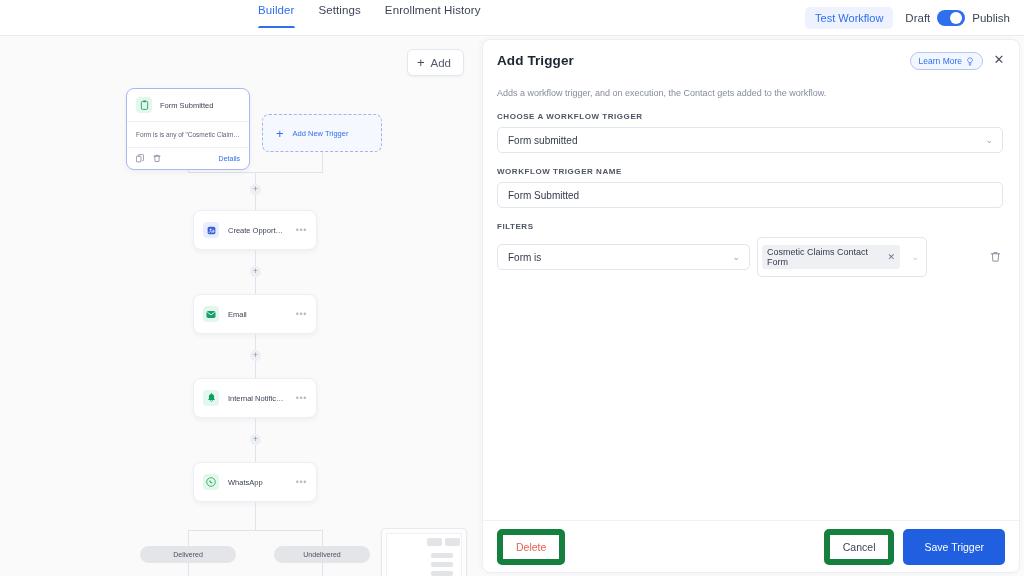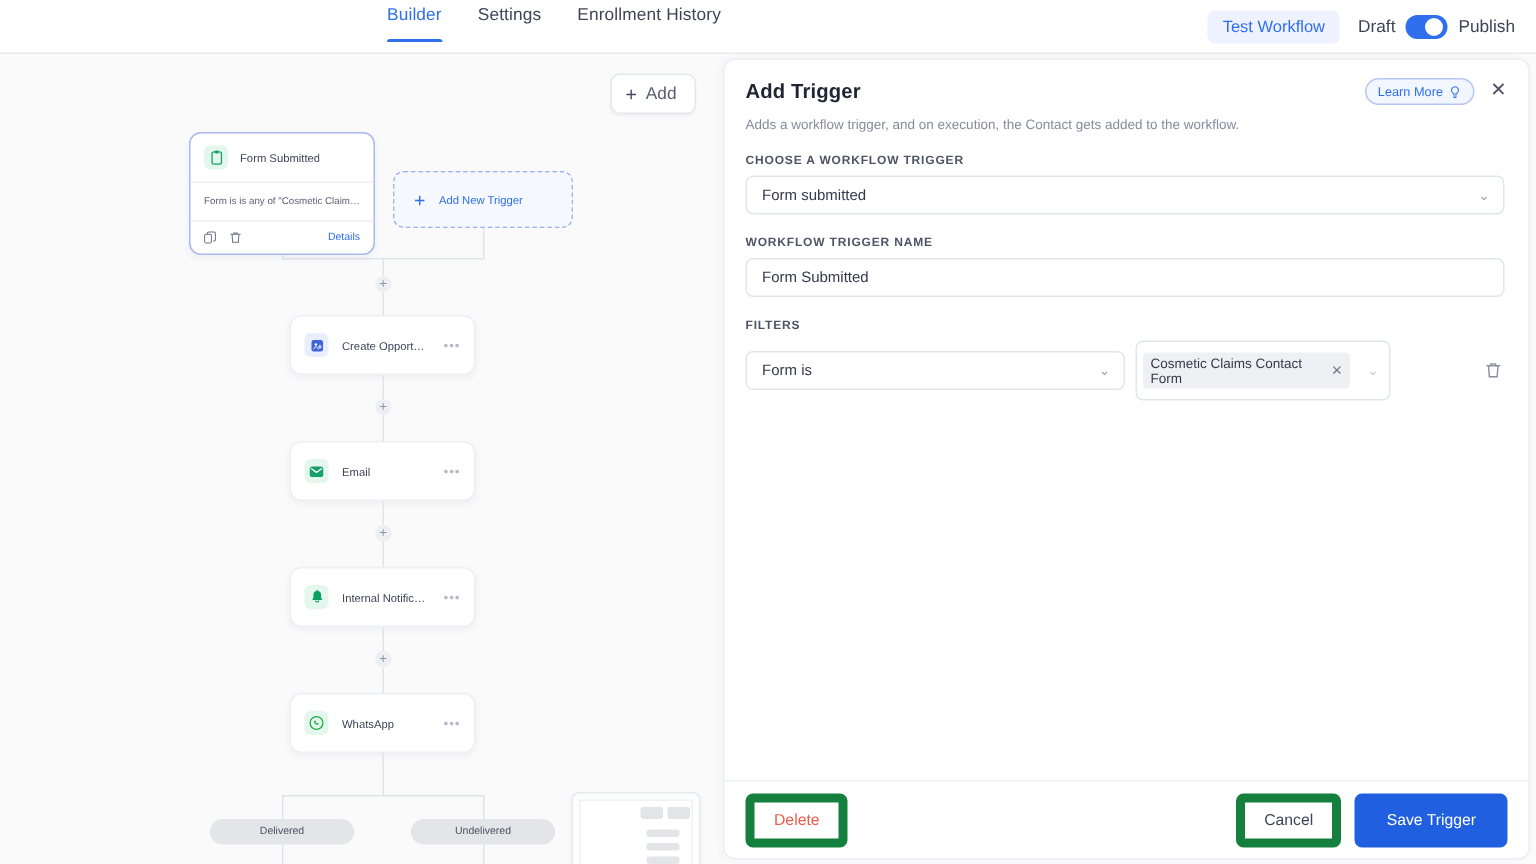--- a/index.html
+++ b/index.html
@@ -118,21 +118,21 @@
 
   
   .panel {
     position:absolute; top:39px; left:482px; width:538px; height:534px;
     background:#ffffff; border:1px solid #eceef3; border-radius:8px;
     box-shadow:-1px 0 6px rgba(30,45,90,.04);
     display:flex; flex-direction:column;
   }
   .panel-head { padding:13px 16px 0 14px; position:relative; }
   .panel-title { font-size:13.5px; font-weight:bold; color:#1f2533; letter-spacing:.1px; }
-  .panel-sub { font-size:9px; color:#858c9c; margin-top:10px; }
+  .panel-sub { font-size:9px; color:#858c9c; margin-top:20px; }
   .learn-more {
     position:absolute; right:36px; top:12px;
     border:1px solid #b6c6f2; border-radius:11px; background:#f2f6ff;
     font-size:8.5px; color:#2f6fed; padding:3px 8px;
     display:flex; align-items:flex-end; gap:4px; cursor:pointer;
   }
   .close-x {
     position:absolute; right:12px; top:11px; width:16px; height:16px;
     display:flex; align-items:center; justify-content:center;
     color:#4c5263; font-size:13px; cursor:pointer; line-height:1;

